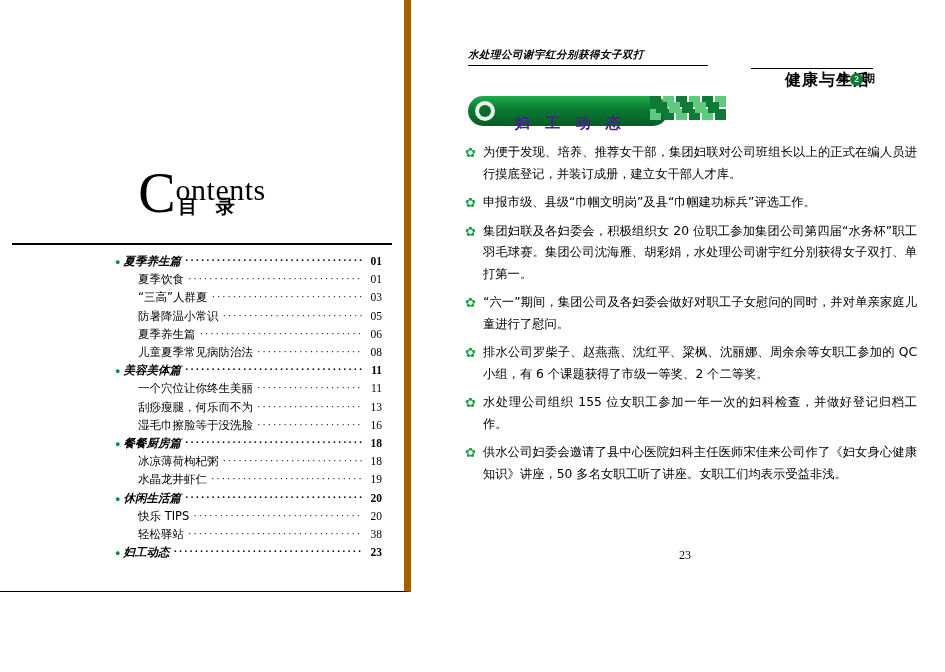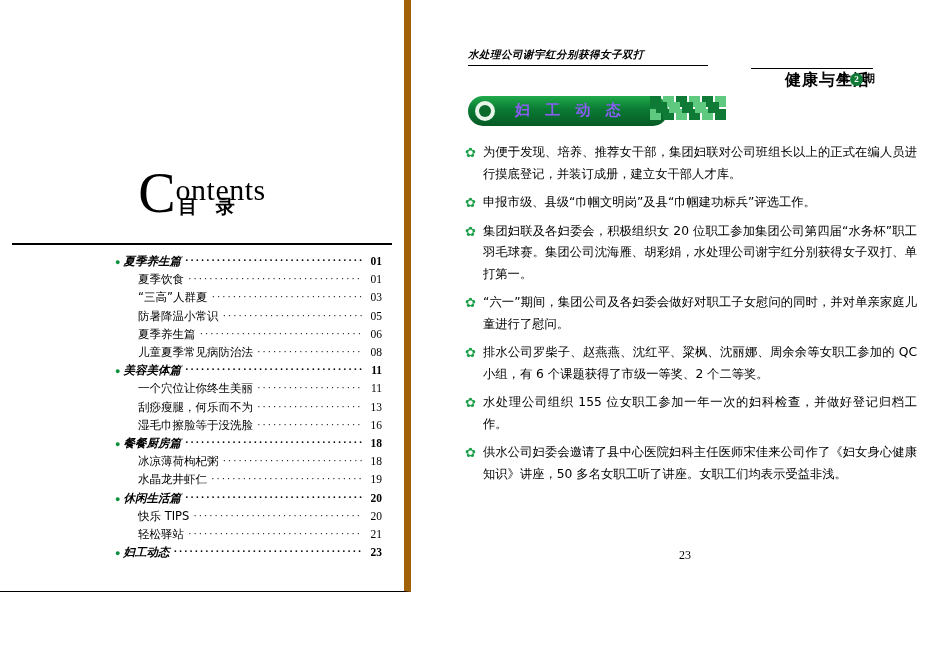--- a/index.html
+++ b/index.html
@@ -221,22 +221,22 @@
     left: 11px;
     top: 9px;
     width: 12px;
     height: 12px;
     border-radius: 50%;
     background: #0b6b2c;
   }
   .banner-text {
     position: absolute;
     left: 47px;
-    top: 5px;
-    color: #8b5cf6;
+    top: 18px;
+    color: #4c1d95;
     font-size: 15px;
     font-weight: bold;
     letter-spacing: 5px;
     font-family: "DejaVu Sans", "Liberation Sans", sans-serif;
   }
   .banner-squares {
     position: absolute;
     left: 182px;
     top: 0px;
     width: 76px;
@@ -375,21 +375,21 @@
         <span class="pageno">20</span>
       </div>
       <div class="toc-row sub">
         <span class="label">快乐 TIPS</span>
         <span class="dots">····························································</span>
         <span class="pageno">20</span>
       </div>
       <div class="toc-row sub">
         <span class="label">轻松驿站</span>
         <span class="dots">····························································</span>
-        <span class="pageno">21</span>
+        <span class="pageno">38</span>
       </div>
       <div class="toc-row section">
         <span class="bullet">●</span>
         <span class="label">妇工动态</span>
         <span class="dots">····························································</span>
         <span class="pageno">23</span>
       </div>
     </div>
 </div>
 

